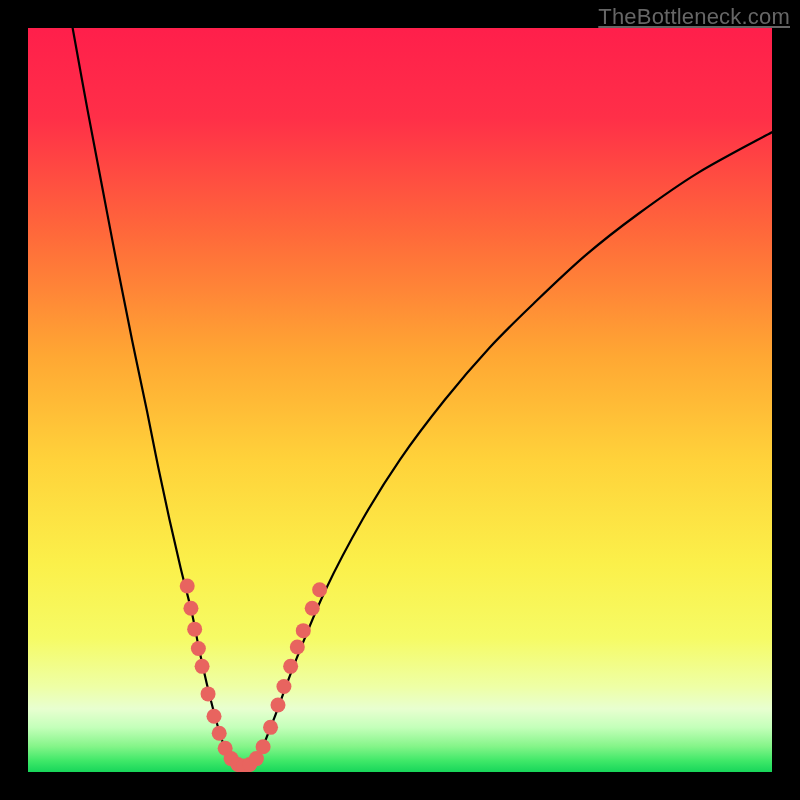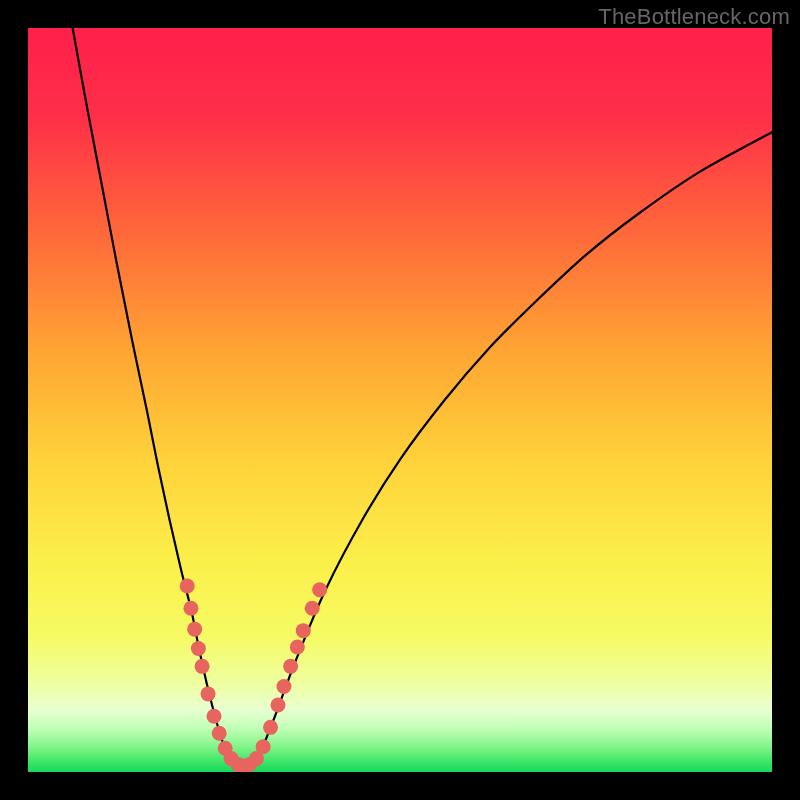--- a/index.html
+++ b/index.html
@@ -42,20 +42,21 @@
     height: 100%;
   }
   .watermark {
     position: absolute;
     top: 4px;
     right: 10px;
     color: #666;
     font-size: 22px;
     font-weight: 500;
     letter-spacing: 0.2px;
+    text-decoration: underline;
   }
 </style>
 </head>
 <body>
 
 <div class="frame">
 
   <div class="plot-area">
 
     <svg class="gradient-bg" viewBox="0 0 744 744" preserveAspectRatio="none">

